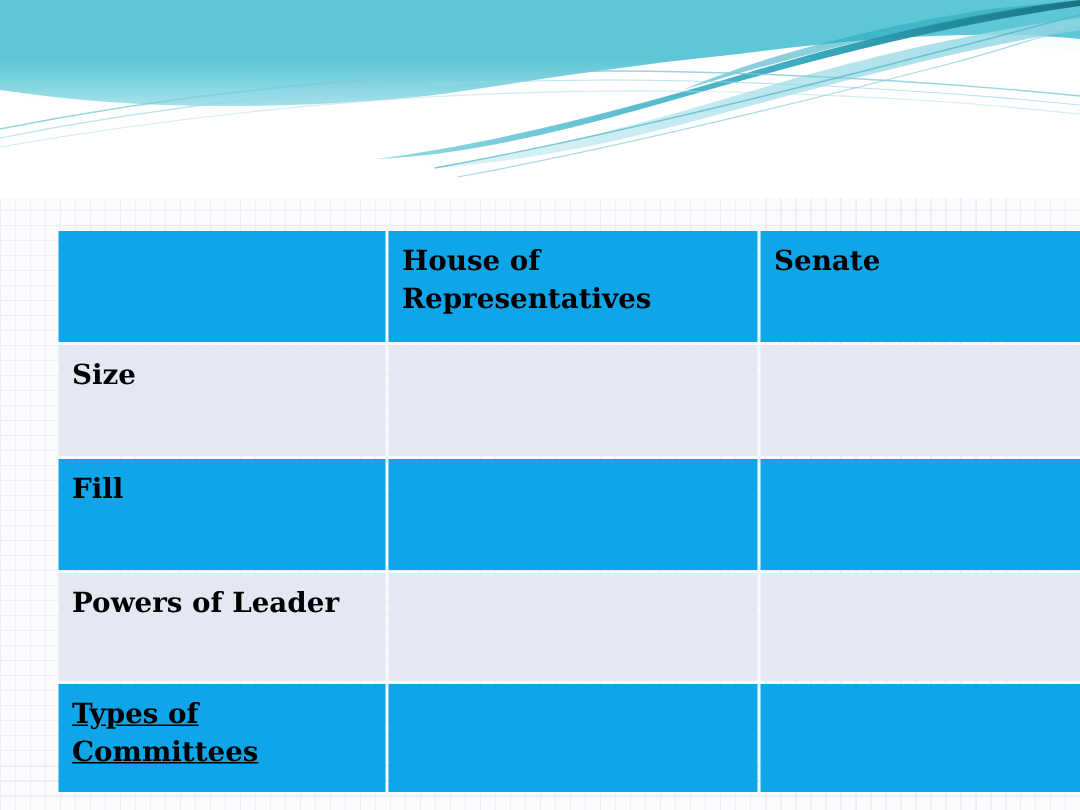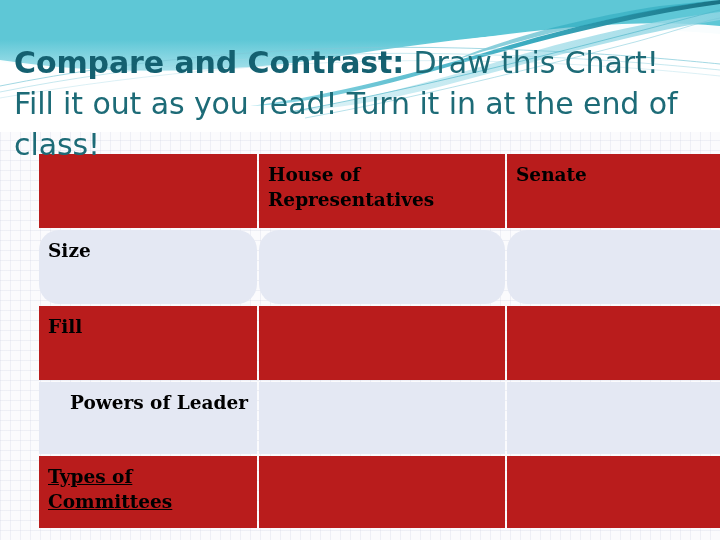--- a/index.html
+++ b/index.html
@@ -79,27 +79,27 @@
     color: #000000;
     font-size: 18.5px;
     line-height: 25px;
     font-weight: bold;
     border: 0;
   }
   .col-label   { width: 200px; }
   .col-house   { width: 228px; }
   .col-senate  { width: 212px; }
 
-  .band-dark  td { background: #b91c1c; }
+  .band-dark  td { background: #0ea5e9; }
   .band-light td { background: #e4e8f3; }
 
   .r-head  td { height: 60px; }
-  .r-size  td { height: 60px; border-radius: 20px; }
+  .r-size  td { height: 60px; }
   .r-terms td { height: 60px; }
-  .r-powers td { height: 58px; text-align: right; }
+  .r-powers td { height: 58px; }
   .r-types  td { height: 58px; text-decoration: underline; }
 
   .cell-empty { font-size: 0; line-height: 0; }
 </style>
 </head>
 <body>
 
 <div id="slide">
 
   <div id="bg-texture"></div>
@@ -144,23 +144,20 @@
       <path d="M720,0 C640,10 540,34 455,60 C500,40 580,18 660,6 L720,0 Z" fill="#2aa8bd" opacity="0.55"></path>
 
       <path d="M0,86 C140,58 300,44 460,48 C580,51 660,58 720,64" fill="none" stroke="#7fc9d8" stroke-width="0.9" opacity="0.8"></path>
       <path d="M0,92 C140,64 300,50 460,54 C580,57 660,64 720,70" fill="none" stroke="#9ad5e2" stroke-width="0.8" opacity="0.7"></path>
       <path d="M0,98 C150,72 310,58 470,61 C585,63 662,70 720,76" fill="none" stroke="#b5e0ea" stroke-width="0.8" opacity="0.6"></path>
       <path d="M290,112 C400,92 520,62 620,36 C660,26 695,16 720,10" fill="none" stroke="#4fb6c9" stroke-width="0.9" opacity="0.75"></path>
       <path d="M305,118 C415,98 535,68 635,42 C672,32 700,22 720,18" fill="none" stroke="#74c6d6" stroke-width="0.8" opacity="0.65"></path>
     </svg>
   </div>
 
-  <div id="title">
-    <span class="strong">Compare and Contrast:</span><span> Draw this Chart! Fill it out as you read! Turn it in at the end of class!</span>
-  </div>
 
   <table id="chart-table">
     <tbody>
       <tr class="band-dark r-head">
         <td class="col-label cell-empty"></td>
         <td class="col-house">House of Representatives</td>
         <td class="col-senate">Senate</td>
       </tr>
 
       <tr class="band-light r-size">

